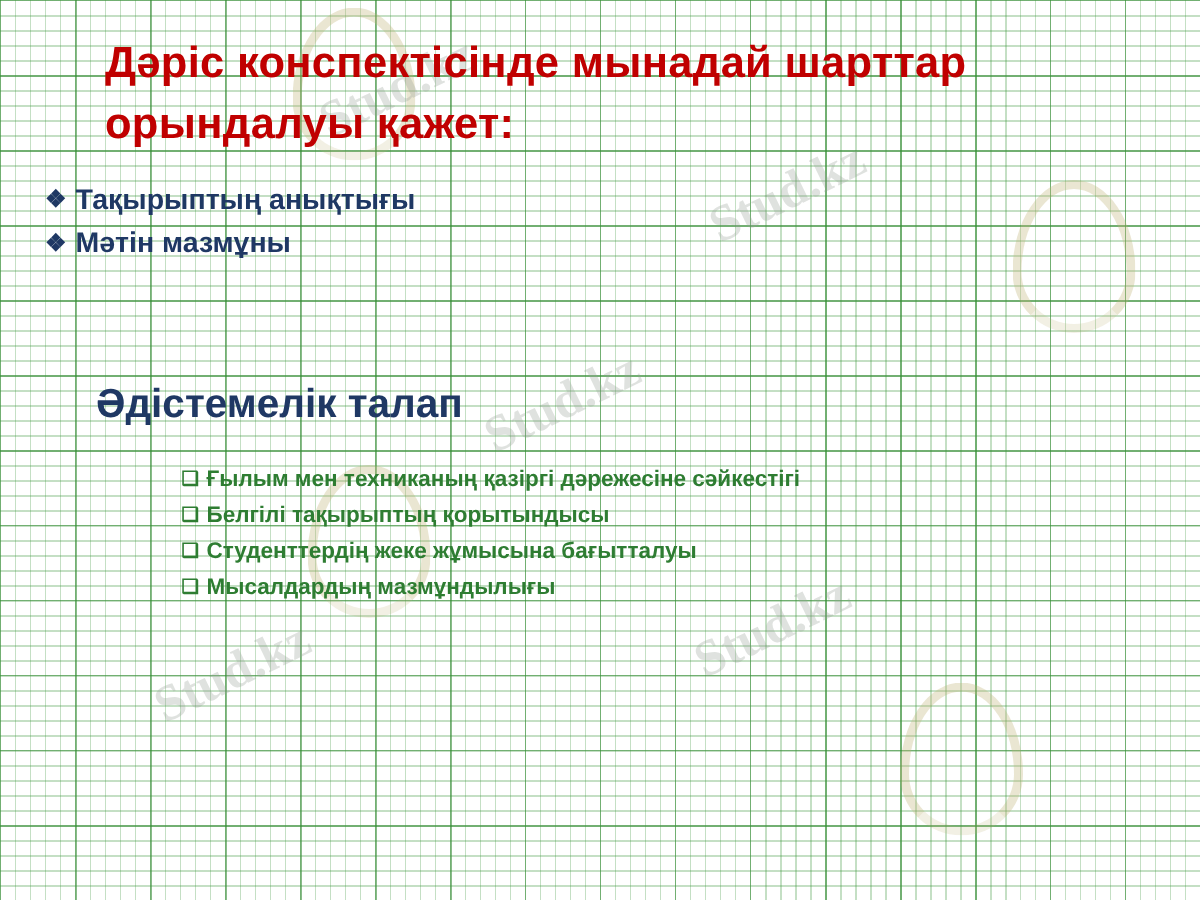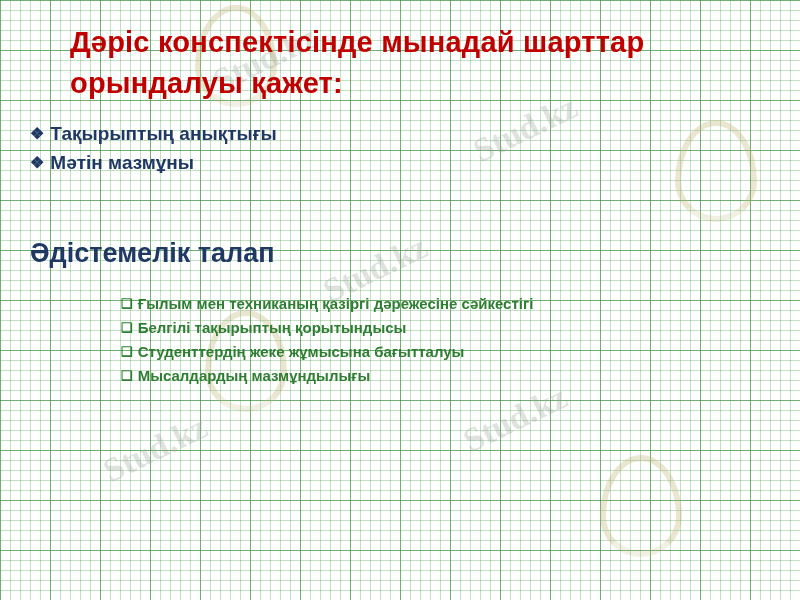--- a/index.html
+++ b/index.html
@@ -106,21 +106,22 @@
     font-size: 16px;
     margin-right: 6px;
     position: relative;
     top: -1px;
   }
 
   .subtitle {
     color: #1F3864;
     font-size: 27px;
     font-weight: bold;
-    margin-top: 60px;
+    margin-top: 76px;
+    padding-left: 34px;
   }
 
   .list-secondary {
     list-style: none;
     margin: 22px 0 0 2px;
     padding: 0;
   }
   .list-secondary li {
     color: #2E7D32;
     font-size: 15px;

